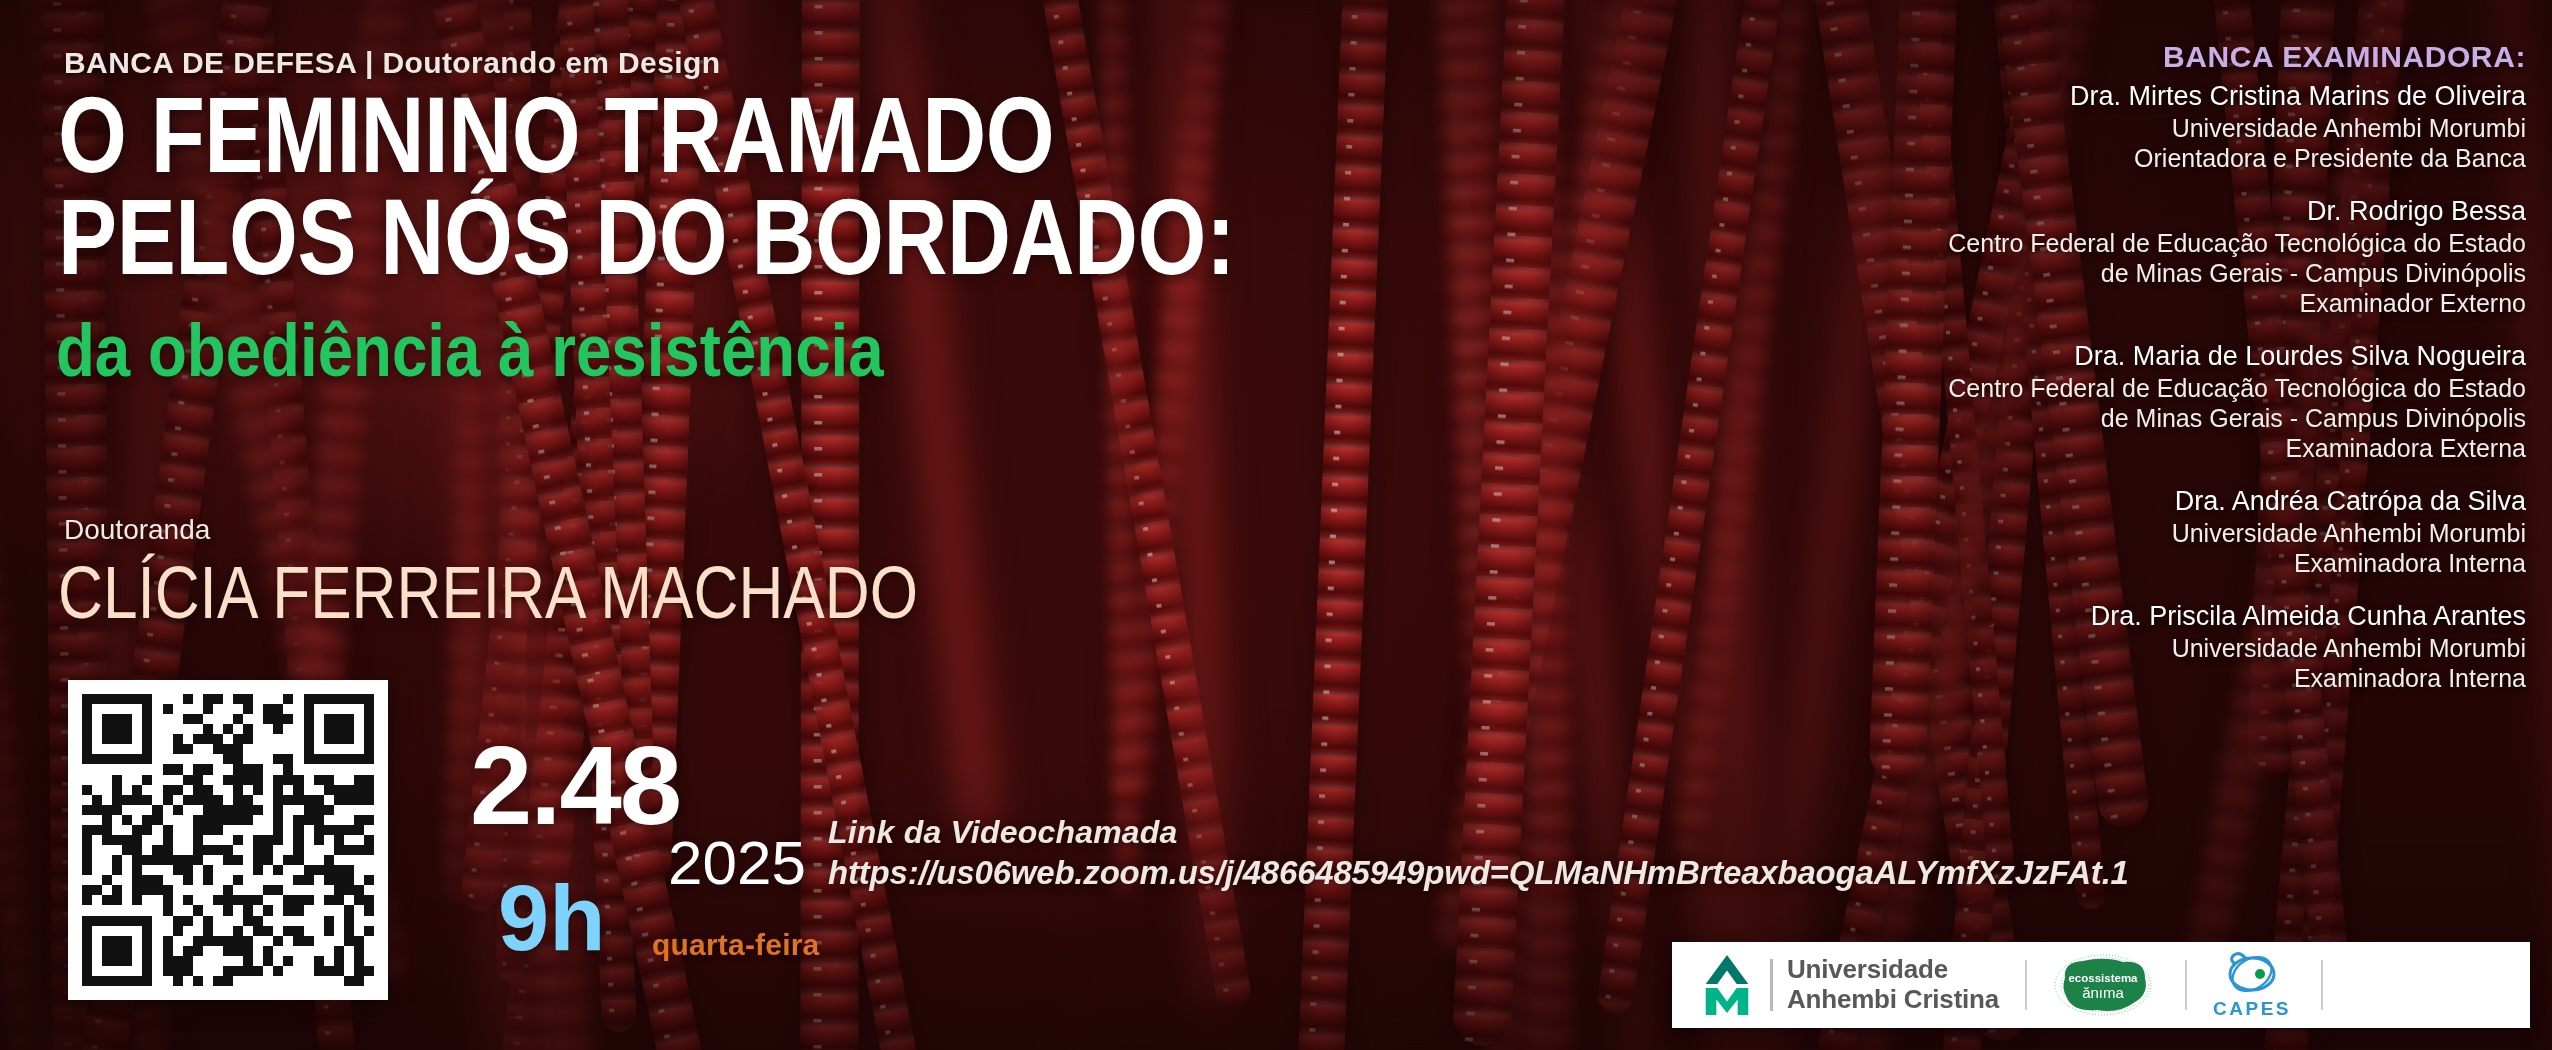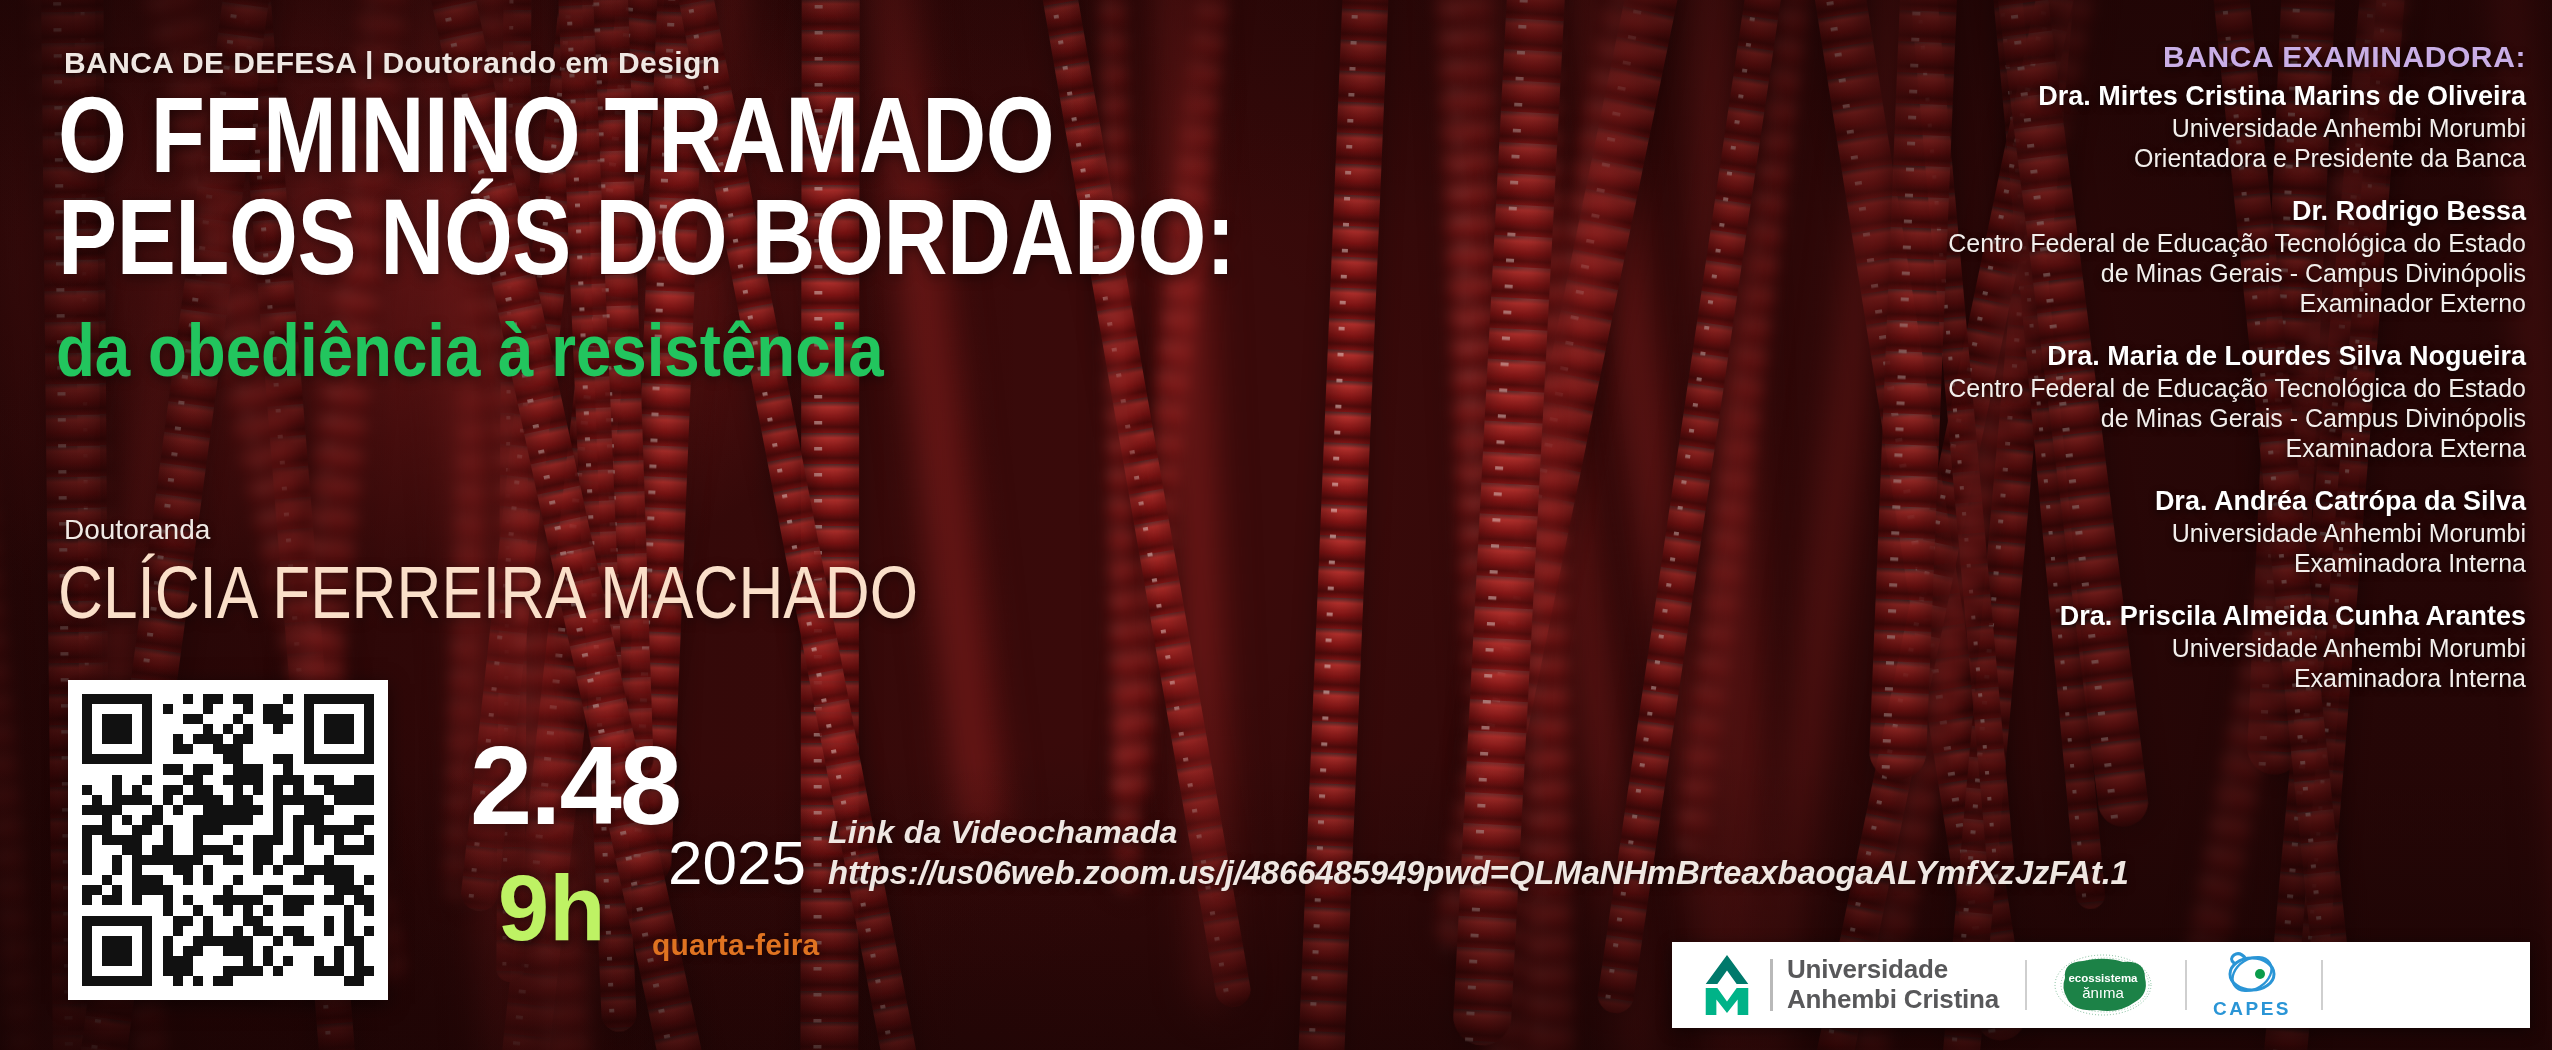--- a/index.html
+++ b/index.html
@@ -113,22 +113,22 @@
     letter-spacing:-2px; line-height:1;
     text-shadow:0 3px 12px rgba(0,0,0,.5);
   }
   .year{
     position:absolute; left:198px; top:102px;
     font-size:62px; font-weight:400; color:#ffffff;
     letter-spacing:0px; line-height:1;
     text-shadow:0 3px 10px rgba(0,0,0,.5);
   }
   .hour{
-    position:absolute; left:28px; top:132px;
-    font-size:92px; font-weight:700; color:#bef264;
+    position:absolute; left:28px; top:142px;
+    font-size:92px; font-weight:700; color:#7dd3fc;
     line-height:1;
     text-shadow:0 3px 10px rgba(0,0,0,.45);
   }
   .weekday{
     position:absolute; left:182px; top:198px;
     font-size:30px; font-weight:700; color:#df7321;
     letter-spacing:.2px;
     text-shadow:0 2px 7px rgba(0,0,0,.45);
   }
 
@@ -152,21 +152,21 @@
     width:640px; text-align:right;
   }
   .banca-title{
     font-size:30px; font-weight:700; color:#c9aee6;
     letter-spacing:.6px; margin-bottom:6px;
     text-shadow:0 2px 7px rgba(0,0,0,.6);
   }
   .member{ margin-bottom:22px; }
   .member:last-child{ margin-bottom:0; }
   .m-name{
-    font-size:27px; font-weight:700; color:#ffffff;
+    font-size:27px; font-weight:400; color:#ffffff;
     line-height:1.22; text-shadow:0 2px 7px rgba(0,0,0,.7);
   }
   .m-line{
     font-size:25px; font-weight:400; color:#f2eeeb;
     line-height:1.2; text-shadow:0 2px 7px rgba(0,0,0,.7);
   }
 
   
   .logobar{
     position:absolute; left:1672px; top:942px;

